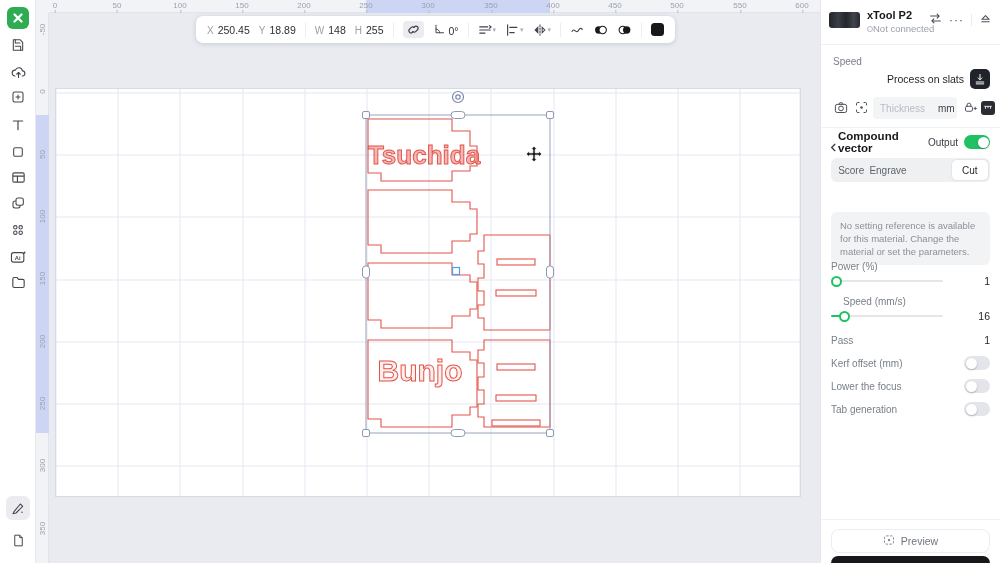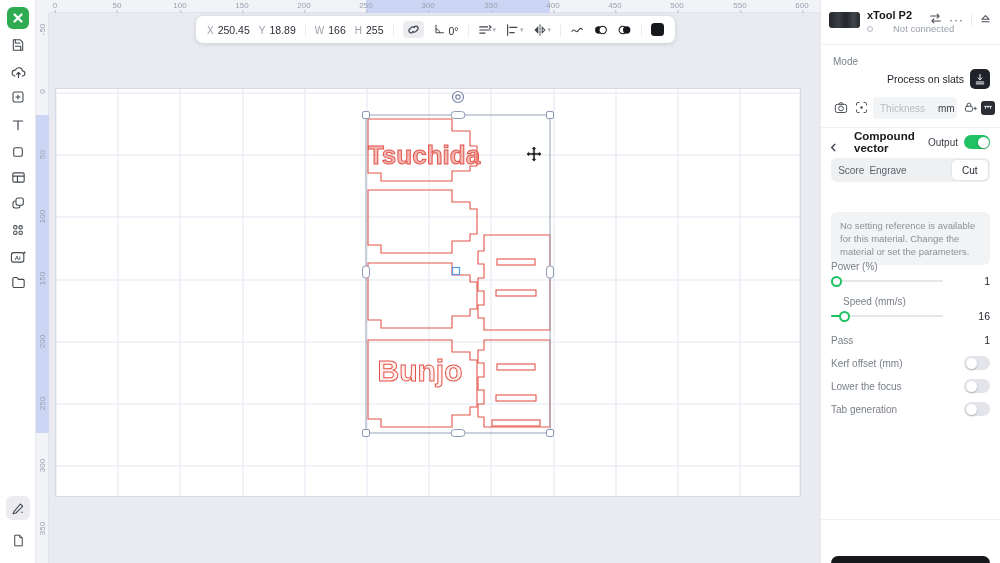--- a/index.html
+++ b/index.html
@@ -43,21 +43,21 @@
   .chev { color:#aab0ba; font-size:7px; margin-left:1px; }
   .swatch { width:13px; height:13px; background:#17181b; border-radius:3.5px; }
 
   
   .rpanel { position:absolute; right:0; top:0; width:180px; height:563px; background:#fff; border-left:1px solid #e6e8ee; z-index:40; font-size:10.5px; }
   .rp-abs { position:absolute; left:12px; right:10px; }
   .divider { position:absolute; left:0; right:0; height:1px; background:#f0f1f4; }
   .thumb { position:absolute; left:8px; top:12px; width:31px; height:16px; border-radius:3px;
     background:linear-gradient(90deg,#23262b 0%, #3a3e45 30%, #23262b 55%, #41454d 80%, #26292e 100%); }
   .dev-name { position:absolute; left:46px; top:9px; font-size:11px; font-weight:bold; color:#16181c; }
-  .dev-status { position:absolute; left:46px; top:23px; font-size:9.5px; color:#9aa0aa; display:flex; align-items:center; gap:20px; }
+  .dev-status { position:absolute; left:46px; top:23px; font-size:9.5px; color:#9aa0aa; display:flex; align-items:center; gap:0; }
   .dev-status .dot { width:6px; height:6px; border:1.5px solid #b4bac3; border-radius:50%; }
   .dev-icons { position:absolute; right:8px; top:12px; display:flex; align-items:center; gap:7px; color:#4a4f57; }
   .vbar { width:1px; height:12px; background:#e8eaee; }
   .row-label { color:#7a8088; font-size:10px; }
   .row-value { color:#1d2127; font-size:10.5px; }
   .mode-icon { width:20px; height:20px; background:#202329; border-radius:5px; display:flex; align-items:center; justify-content:center; }
   .mat-swatch { width:20px; height:20px; border-radius:3px; border:1px solid #c9ccd4;
     background:repeating-linear-gradient(135deg, #2a2d33 0 2px, #ffffff 2px 5.5px); }
   .thick-box { position:absolute; left:52px; top:97px; width:84px; height:22px; background:#f3f4f6; border-radius:4px; display:flex; align-items:center; padding:0 7px; }
   .thick-box input { border:none; background:transparent; width:50px; font-size:10px; color:#3a3f47; outline:none; font-family:inherit; }
@@ -167,21 +167,21 @@
       <span class="tb-label">X</span>
       <span class="tb-value">250.45</span>
     </div>
     <div class="tb-field">
       <span class="tb-label">Y</span>
       <span class="tb-value">18.89</span>
     </div>
     <div class="tb-sep"></div>
     <div class="tb-field">
       <span class="tb-label">W</span>
-      <span class="tb-value">166</span>
+      <span class="tb-value">148</span>
     </div>
     <div class="tb-field">
       <span class="tb-label">H</span>
       <span class="tb-value">255</span>
     </div>
     <div class="tb-sep"></div>
     <div class="tb-icon tb-pill">
       <svg width="13" height="13" viewBox="0 0 16 16" fill="none" stroke="currentColor" stroke-width="1.4" stroke-linecap="round">
         <path d="M7 10.5a2.6 2.6 0 0 0 3.7 0l2.2-2.2a2.6 2.6 0 1 0-3.7-3.7l-.8.8"></path>
         <path d="M9 5.5a2.6 2.6 0 0 0-3.7 0L3.1 7.7a2.6 2.6 0 1 0 3.7 3.7l.8-.8"></path>
@@ -344,21 +344,21 @@
       <span>
         <svg width="13" height="13" viewBox="0 0 16 16" fill="none" stroke="currentColor" stroke-width="1.3" stroke-linejoin="round">
           <path d="M3.5 9 8 4.5 12.5 9z"></path>
             <path d="M3.5 12h9" stroke-linecap="round"></path>
         </svg>
       </span>
     </div>
     <div class="divider" style="top:44px"></div>
 
     <div class="rp-abs flexrow" style="top:50px; height:22px">
-      <span class="row-label">Mode</span>
+      <span class="row-label">Speed</span>
       <span style="display:flex; align-items:center; gap:6px;margin-top:36px;">
         <span class="row-value">Process on slats</span>
         <span class="mode-icon">
           <svg width="12" height="12" viewBox="0 0 16 16" fill="none" stroke="#fff" stroke-width="1.3" stroke-linecap="round">
             <path d="M8 2v7M5.5 6.5 8 9l2.5-2.5"></path>
               <path d="M3 12h10M3 14.5h10"></path>
           </svg>
         </span>
       </span>
     </div>
@@ -388,21 +388,21 @@
       </svg>
     </div>
     <div style="position:absolute; left:160px; top:101px; width:14px; height:14px; background:#2a2d33; border-radius:3px; display:flex; align-items:center; justify-content:center;">
       <svg width="10" height="10" viewBox="0 0 12 12" stroke="#fff" stroke-width="1" fill="none">
           <path d="M1.5 4h9M3 4v3M6 4v2.2M9 4v3"></path>
         </svg>
     </div>
     <div class="divider" style="top:127px"></div>
 
     <div class="rp-abs flexrow" style="top:133px; left:8px; height:18px">
-      <span style="display:flex; align-items:flex-end; gap:16px;">
+      <span style="display:flex; align-items:flex-end; gap:0;">
         <span style="color:#3a3f47;">
           <svg width="9" height="9" viewBox="0 0 10 10" fill="none" stroke="currentColor" stroke-width="1.5" stroke-linecap="round">
               <path d="M6.5 1.5 3 5l3.5 3.5"></path>
             </svg>
         </span>
         <span class="sec-title">Compound vector</span>
       </span>
       <span style="display:flex; align-items:center; gap:6px;">
         <span style="font-size:10px; color:#3a3f47;">Output</span>
         <span class="toggle on">
@@ -457,16 +457,25 @@
         </span>
     </div>
     <div class="rp-abs flexrow" style="top:402px; left:10px; height:14px">
       <span class="row-label">Tab generation</span>
       <span class="toggle off">
           <span class="knob"></span>
         </span>
     </div>
 
     <div class="divider" style="top:519px"></div>
+    <div class="preview-btn">
+      <span>
+        <svg width="12" height="12" viewBox="0 0 16 16" fill="none" stroke="currentColor" stroke-width="1.2">
+          <rect x="2" y="2.5" width="12" height="11" rx="2.5" stroke-dasharray="3 2"></rect>
+            <circle cx="8" cy="8" r="1.5" fill="currentColor" stroke="none"></circle>
+        </svg>
+      </span>
+      <span>Preview</span>
+    </div>
     <div class="process-bar"></div>
   </div>
 
 </div>
 
 </body></html>

